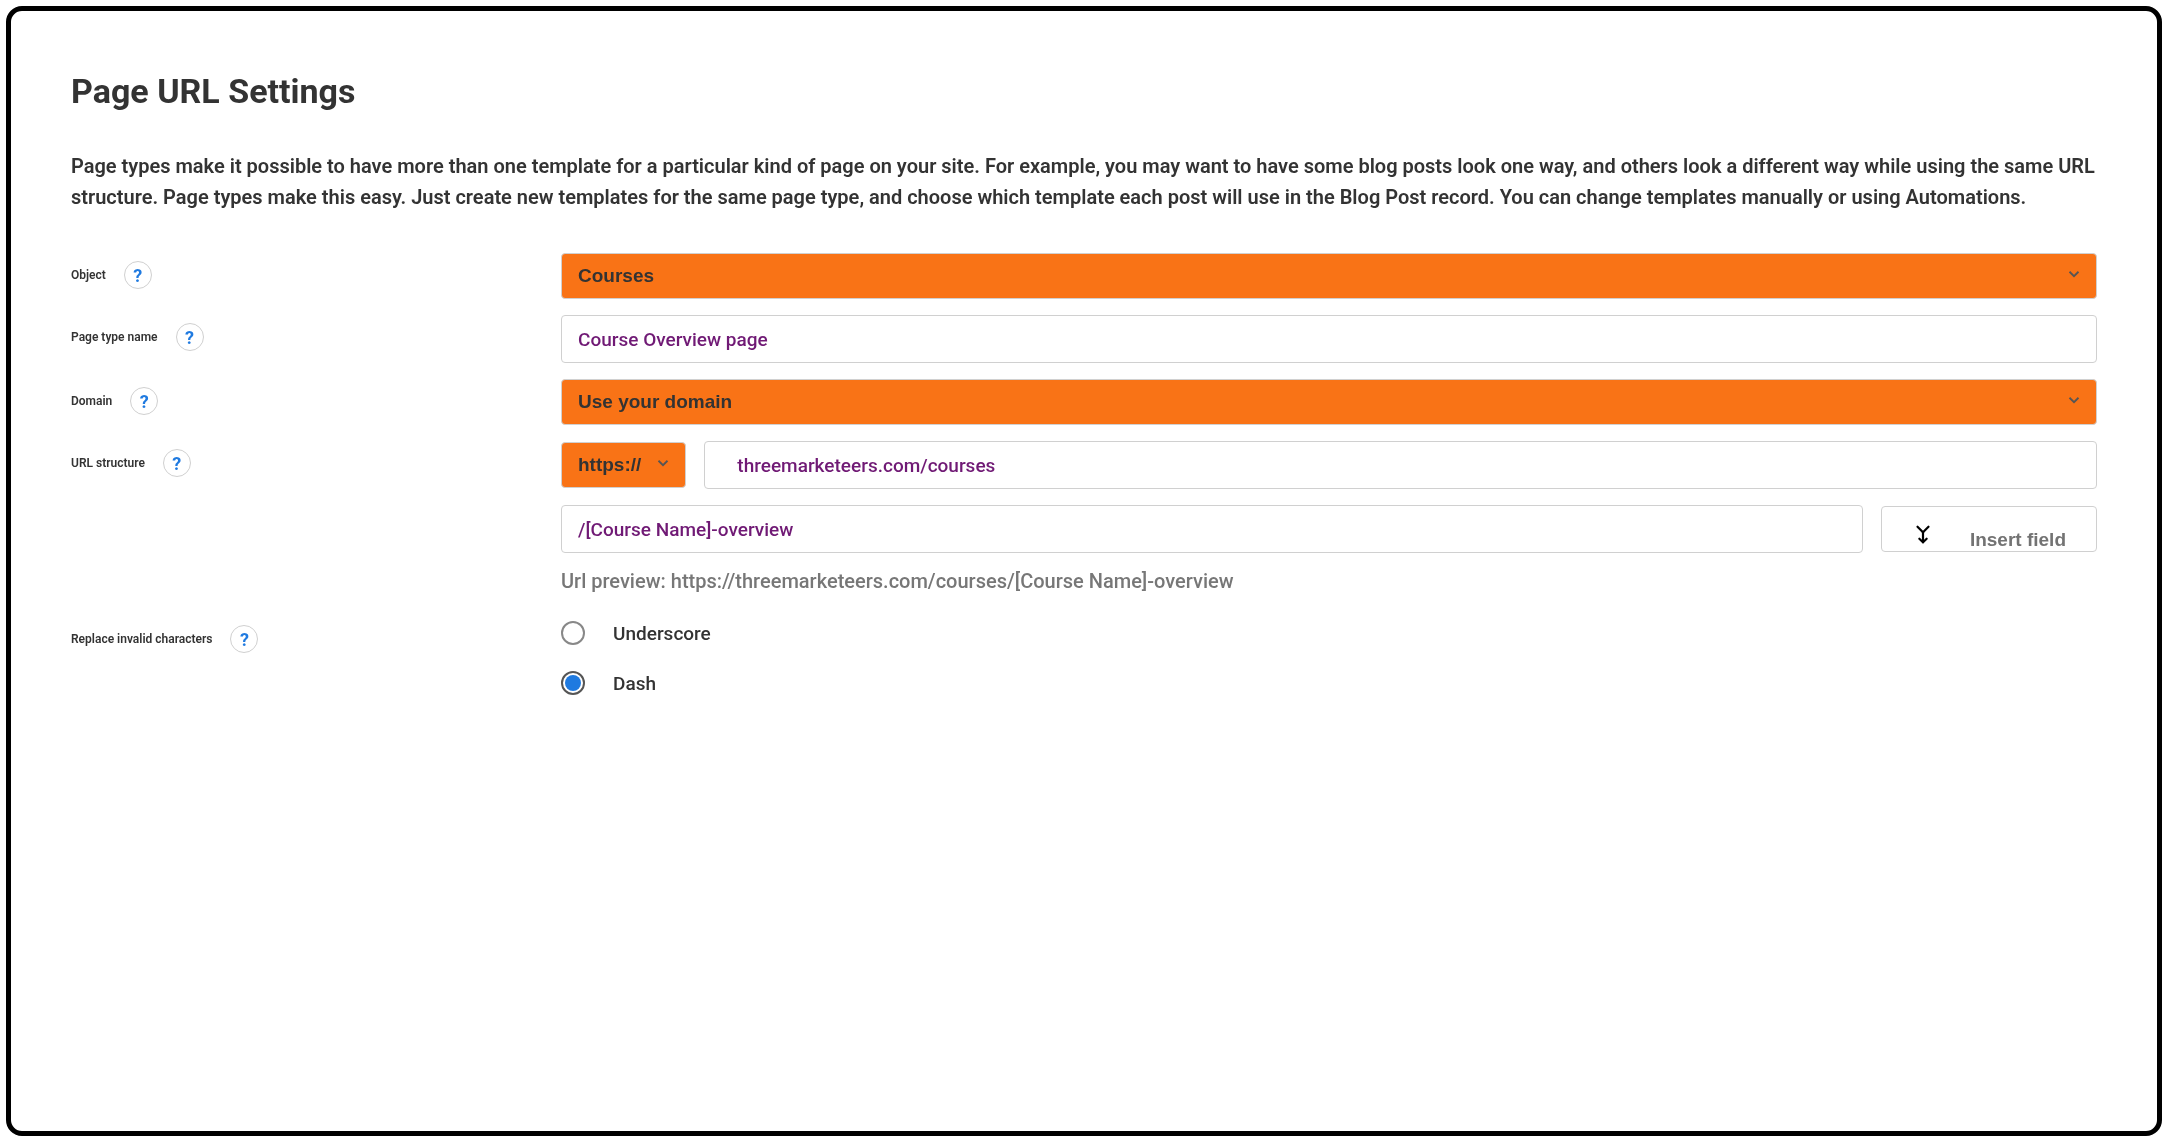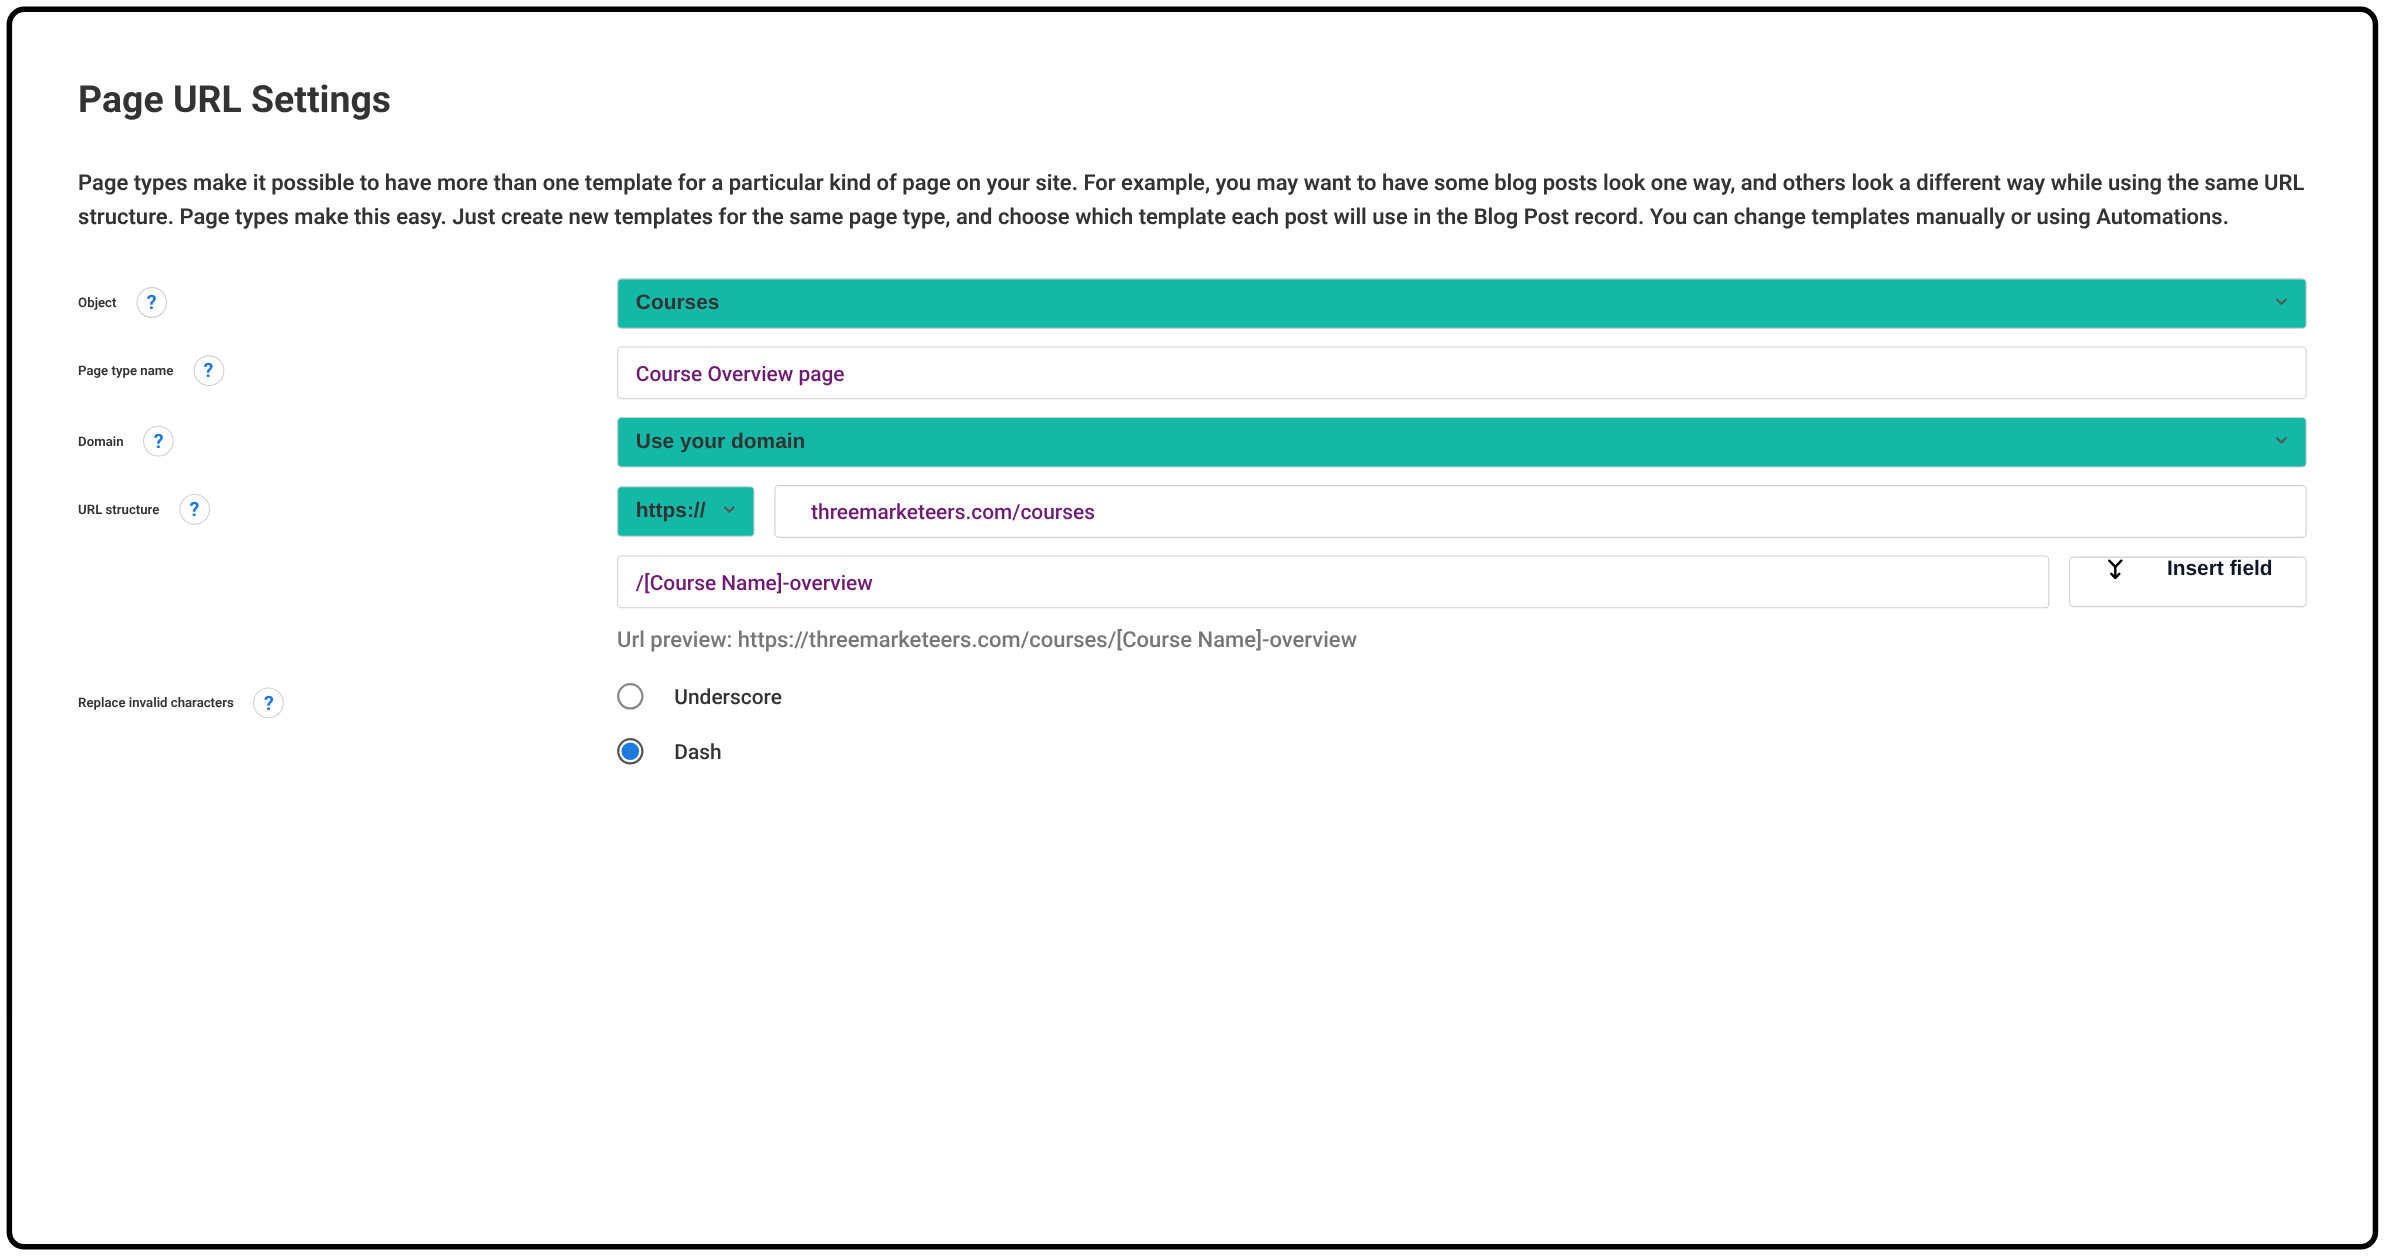--- a/index.html
+++ b/index.html
@@ -69,21 +69,21 @@
   }
   .select-wrap, .input-wrap {
     position: relative;
     width: 100%;
   }
   .control {
     width: 100%;
     height: 46px;
     border: 1px solid #d0d0d0;
     border-radius: 4px;
-    background: #14b8a6;
+    background: #f97316;
     padding: 0 16px;
     font-size: 19px;
     font-weight: 600;
     color: #333;
     display: flex;
     align-items: center;
     text-align: left;
     cursor: pointer;
   }
   .has-chevron { padding-right: 44px; }
@@ -104,30 +104,30 @@
     font-weight: 500;
     color: #701a75;
     font-family: inherit;
   }
   .url-line1 { display: flex; gap: 18px; align-items: center; }
   .proto { flex: 0 0 auto; width: auto; padding: 0 44px 0 16px; }
   .url-line2 { display: flex; gap: 18px; align-items: center; }
   .url-pattern-input { flex: 1; }
   .insert-btn {
     display: flex;
-    align-items: flex-start;
+    align-items: flex-end;
     gap: 36px;
     height: 46px;
     padding: 0 30px;
     border: 1px solid #d0d0d0;
     border-radius: 4px;
     background: #fff;
     font-size: 19px;
     font-weight: 600;
-    color: #0f172a;
+    color: #737373;
     cursor: pointer;
   }
   .url-preview {
     font-size: 20px;
     color: #777;
     font-weight: 500;
   }
   .url-preview-label { color: #777; }
   .radio-group { display: flex; flex-direction: column; gap: 26px; padding-top: 4px; }
   .radio-item { display: flex; align-items: center; gap: 28px; cursor: pointer; }

